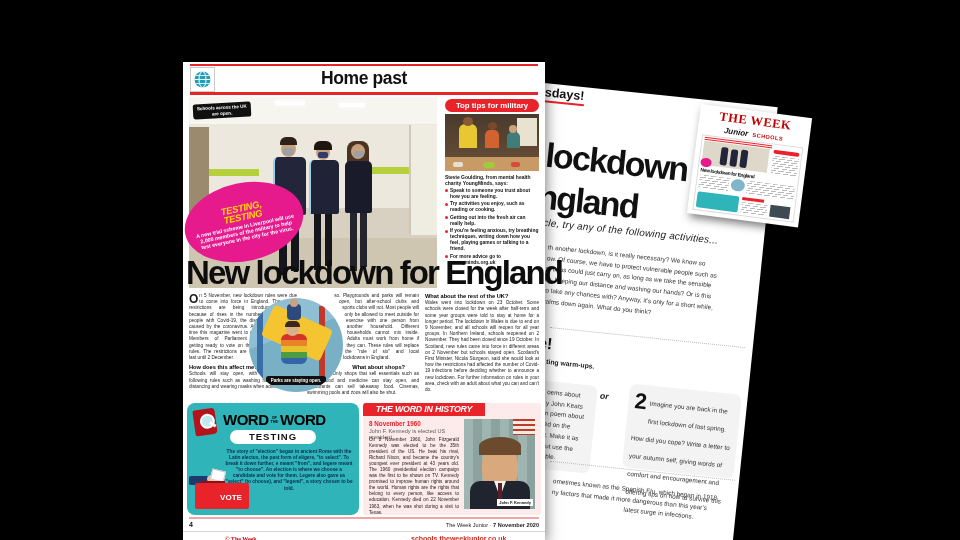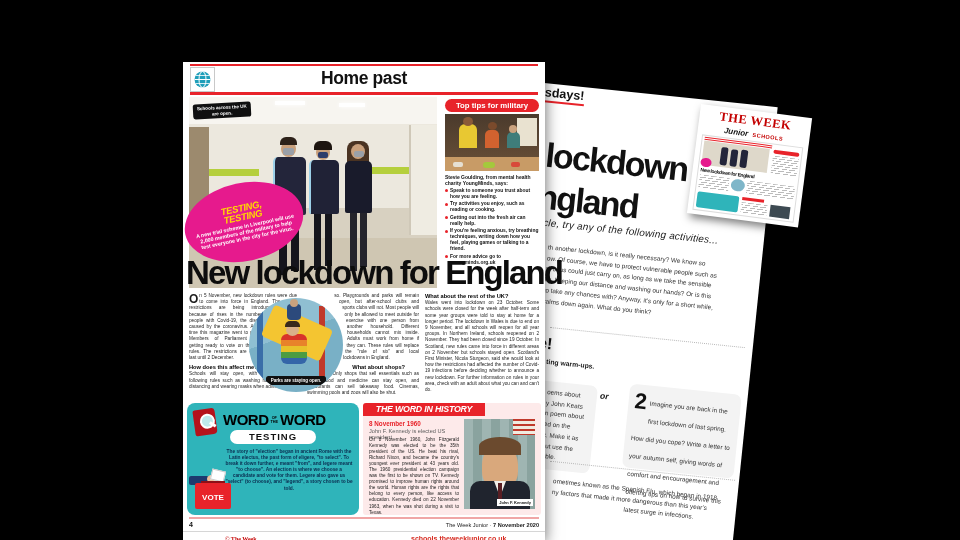--- a/index.html
+++ b/index.html
@@ -84,21 +84,21 @@
 
   .wow{left:4px;top:341px;width:172px;height:112px;background:#2fb4ba;border-radius:8px;overflow:hidden;}
   .wow-title{position:absolute;left:36px;top:8px;display:flex;align-items:center;color:#000000;}
   .wow-big{font-size:15px;font-weight:900;letter-spacing:-.5px;}
   .wow-ofthe{font-size:3.8px;font-weight:700;line-height:4px;margin:0 2px;text-align:center;}
   .wow-word{position:absolute;left:43px;top:27px;width:86px;height:14px;background:#fff;border-radius:8px;
     text-align:center;line-height:14px;font-weight:900;font-size:9.5px;letter-spacing:1px;color:#111;}
   .wow-body{position:absolute;left:38px;top:46px;width:128px;font-size:4.8px;line-height:6.1px;
     text-align:center;color:#0a2d50;font-weight:700;}
   .vote-box{position:absolute;left:8px;bottom:6px;width:36px;height:26px;background:#e8232a;border-radius:2px;
-    color:#fff;font-weight:900;font-size:8px;text-align:center;line-height:30px;}
+    color:#fff;font-weight:900;font-size:8px;text-align:center;line-height:30px;padding-left:18px;}
   .book{position:absolute;left:7px;top:6px;width:22px;height:26px;background:#b5121b;border-radius:2px 4px 4px 2px;
     transform:rotate(-8deg);}
   .lens{position:absolute;left:6px;top:5px;width:11px;height:11px;border:2.5px solid #fff;border-radius:50%;
     background:#bfe9ec;}
   .lens-handle{position:absolute;left:15px;top:15px;width:7px;height:2.5px;background:#fff;transform:rotate(40deg);}
 
   .hist{left:180px;top:341px;width:178px;height:112px;background:#fdeaea;border-radius:3px;overflow:hidden;}
   .hist-head{position:absolute;left:0;top:0;width:122px;height:13px;background:#e8232a;color:#fff;
     font-weight:900;font-style:italic;font-size:8.8px;line-height:13px;text-align:center;letter-spacing:-.2px;}
   .hist-date{position:absolute;left:6px;top:17px;color:#e8232a;font-weight:800;font-size:6.3px;}

